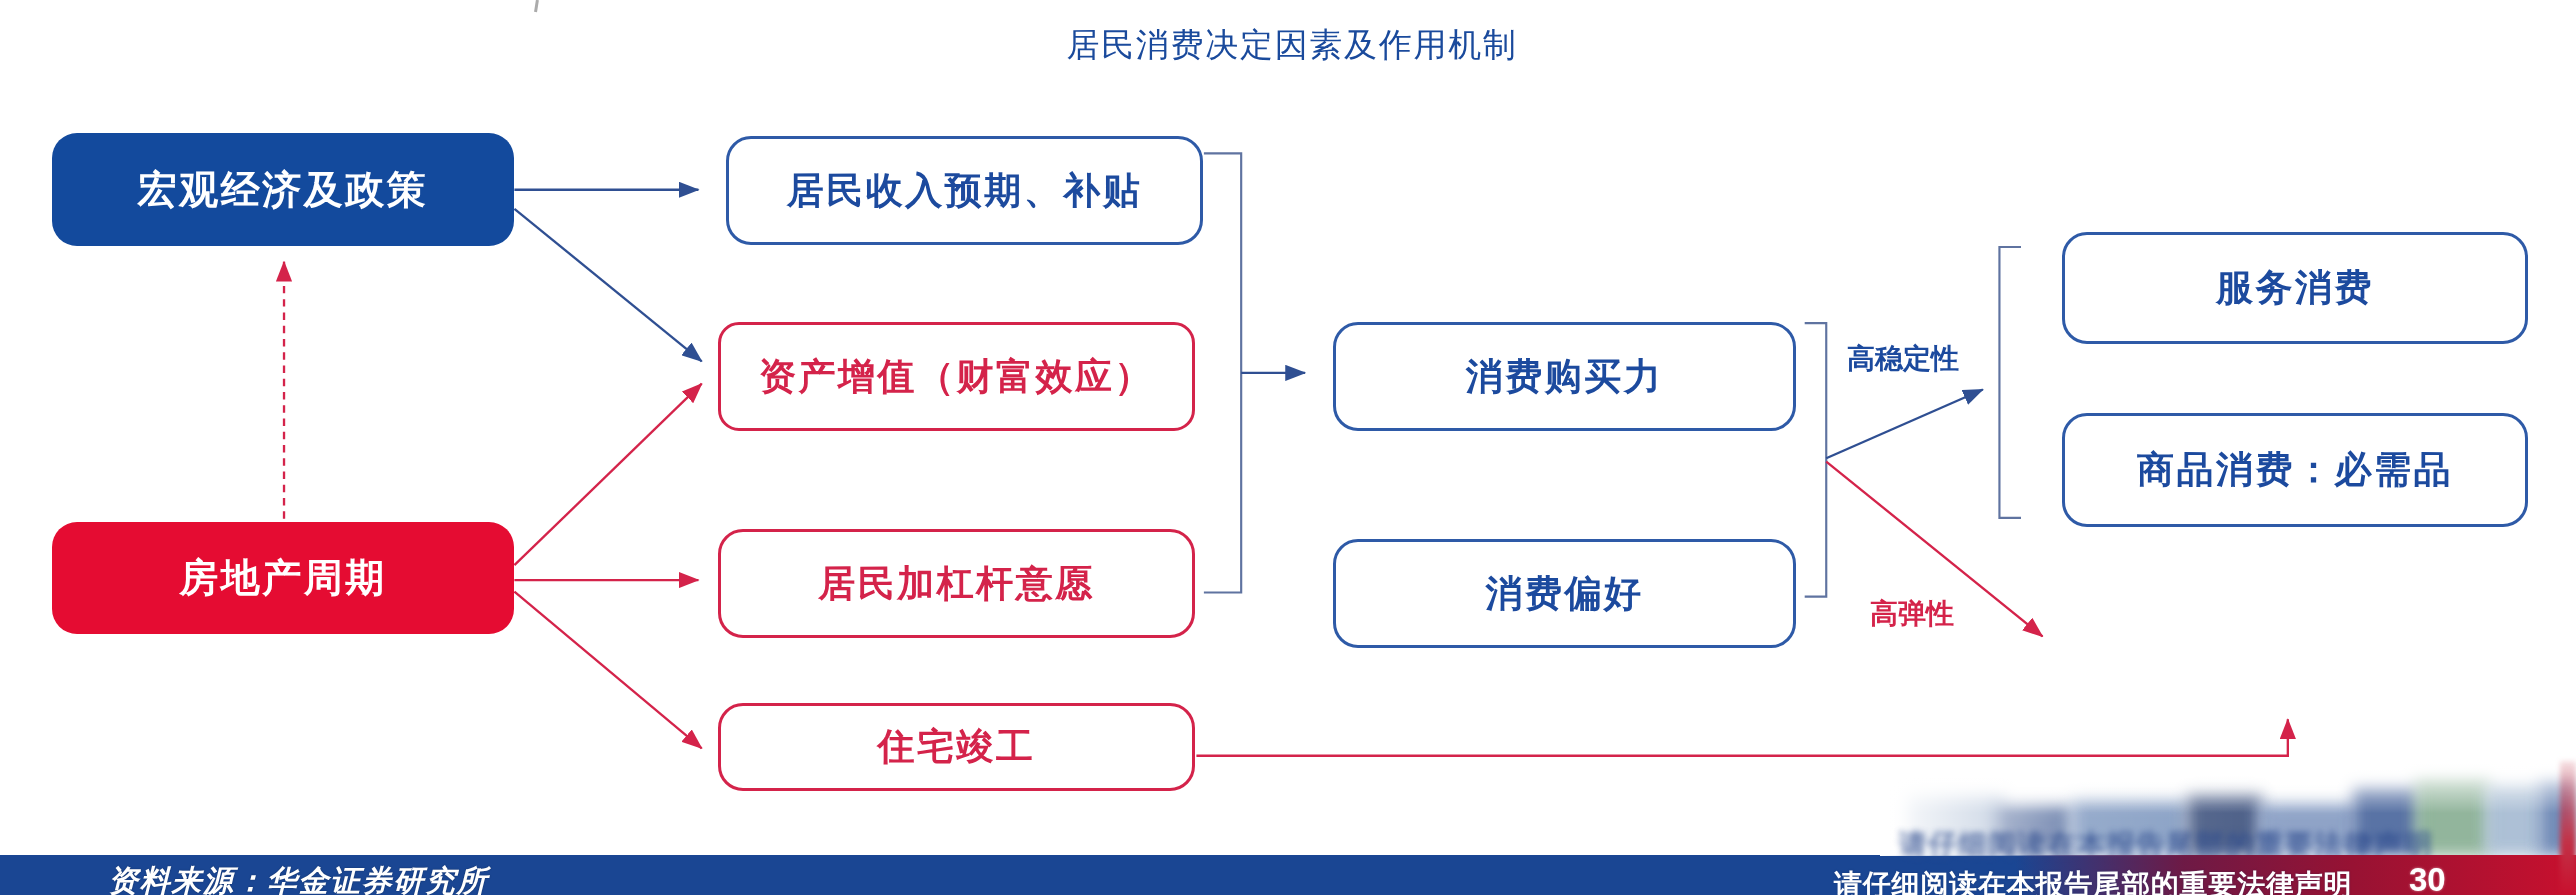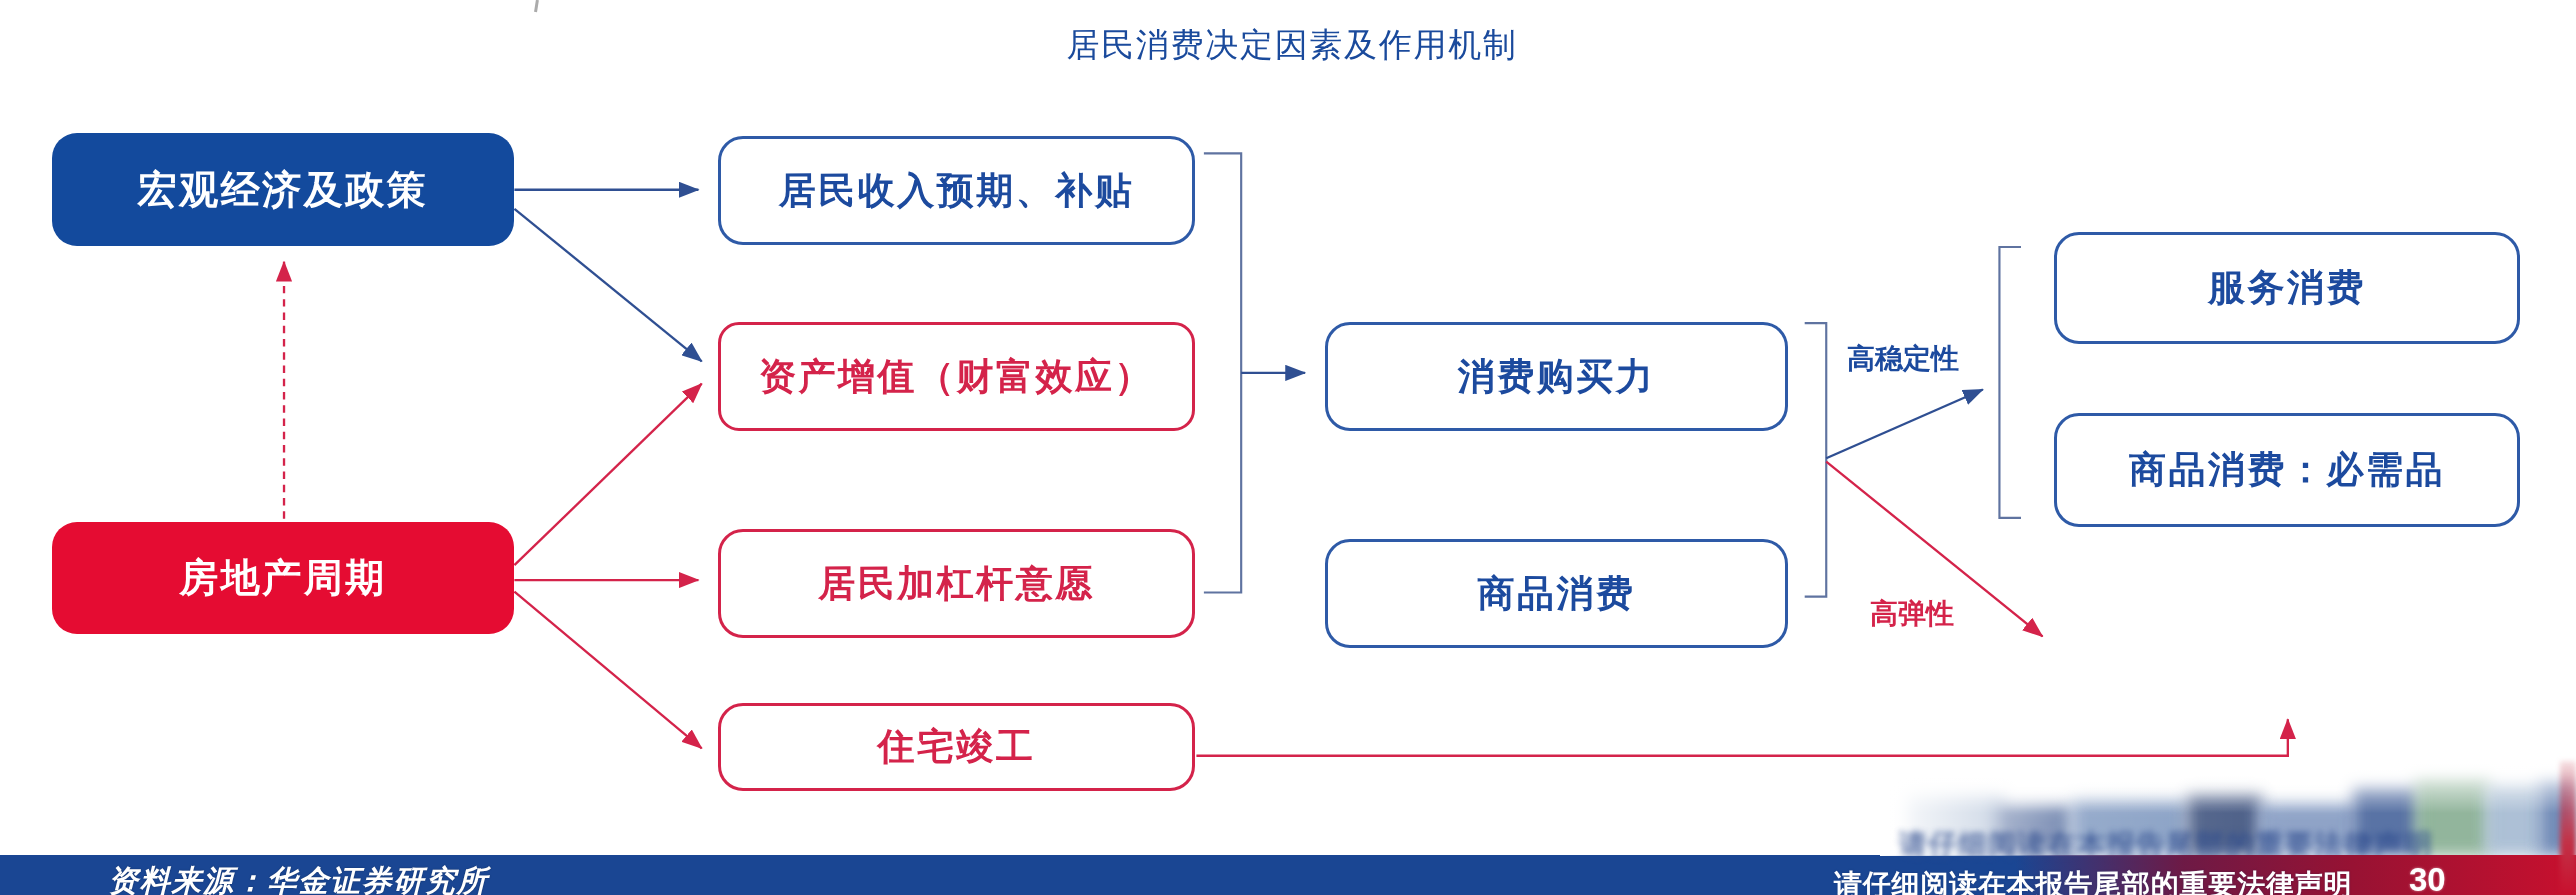--- a/index.html
+++ b/index.html
@@ -12,21 +12,21 @@
     position:absolute;left:8px;right:0;top:23px;text-align:center;z-index:3;
     font-size:33px;font-weight:normal;color:#1A4A9C;letter-spacing:1.7px;
   }
   .node{
     position:absolute;z-index:2;display:flex;align-items:center;justify-content:center;
     border-radius:25px;box-sizing:border-box;text-align:center;letter-spacing:2.5px;
     font-weight:bold;background:#ffffff;
   }
   .fill-blue{background:#134A9D;color:#ffffff;font-size:39px;border:none;}
   .fill-red{background:#E50C32;color:#ffffff;font-size:39px;border:none;}
-  .outline-blue{border:3.3px solid #2E5AA7;color:#1C4A9E;font-size:37px;}
+  .outline-blue{border:3.3px solid #2E5AA7;color:#1C4A9E;font-size:37px;margin-left:8px;}
   .outline-red{border:3.3px solid #D4234A;color:#D4234A;font-size:37px;}
   .side-label{position:absolute;z-index:3;font-size:28px;font-weight:600;white-space:nowrap;}
   .label-blue{color:#1C4A9E;}
   .label-red{color:#D4234A;}
   .artifact{position:absolute;left:535px;top:0;width:3.3px;height:11.6px;background:#ABABAB;transform:rotate(9deg);z-index:3;}
   
   .footer-bar{position:absolute;left:0;top:855px;width:2576px;height:41px;background:#1A4693;z-index:2;}
   .footer-red{
     position:absolute;left:2015px;top:855px;width:561px;height:41px;z-index:4;
     background:linear-gradient(to right, rgba(124,18,56,0) 0%, rgba(124,18,56,.85) 30%, #971233 60%, #C8102E 100%);
@@ -106,21 +106,21 @@
 
   <div class="node fill-blue" style="left:52px;top:133px;width:462px;height:113px;">宏观经济及政策</div>
   <div class="node fill-red" style="left:52px;top:522px;width:462px;height:112px;">房地产周期</div>
 
   <div class="node outline-blue" style="left:718px;top:136px;width:477px;height:109px;">居民收入预期、补贴</div>
   <div class="node outline-red" style="left:718px;top:322px;width:477px;height:109px;border-radius:21px;">资产增值（财富效应）</div>
   <div class="node outline-red" style="left:718px;top:529px;width:477px;height:109px;">居民加杠杆意愿</div>
   <div class="node outline-red" style="left:718px;top:703px;width:477px;height:88px;">住宅竣工</div>
 
   <div class="node outline-blue" style="left:1325px;top:322px;width:463px;height:109px;">消费购买力</div>
-  <div class="node outline-blue" style="left:1325px;top:539px;width:463px;height:109px;">商品消费</div>
+  <div class="node outline-blue" style="left:1325px;top:539px;width:463px;height:109px;">消费偏好</div>
 
   <div class="node outline-blue" style="left:2054px;top:232px;width:466px;height:112px;">服务消费</div>
   <div class="node outline-blue" style="left:2054px;top:413px;width:466px;height:114px;">商品消费：必需品</div>
 
   <div class="side-label label-blue" style="left:1847px;top:340px;">高稳定性</div>
   <div class="side-label label-red" style="left:1870px;top:595px;">高弹性</div>
 
   <div class="watermark">
     <div class="streak" style="left:25px;top:33px;width:99px;height:61px;background:#8FA6C6;"></div>
     <div class="streak" style="left:116px;top:43px;width:75px;height:51px;background:#33508B;"></div>

